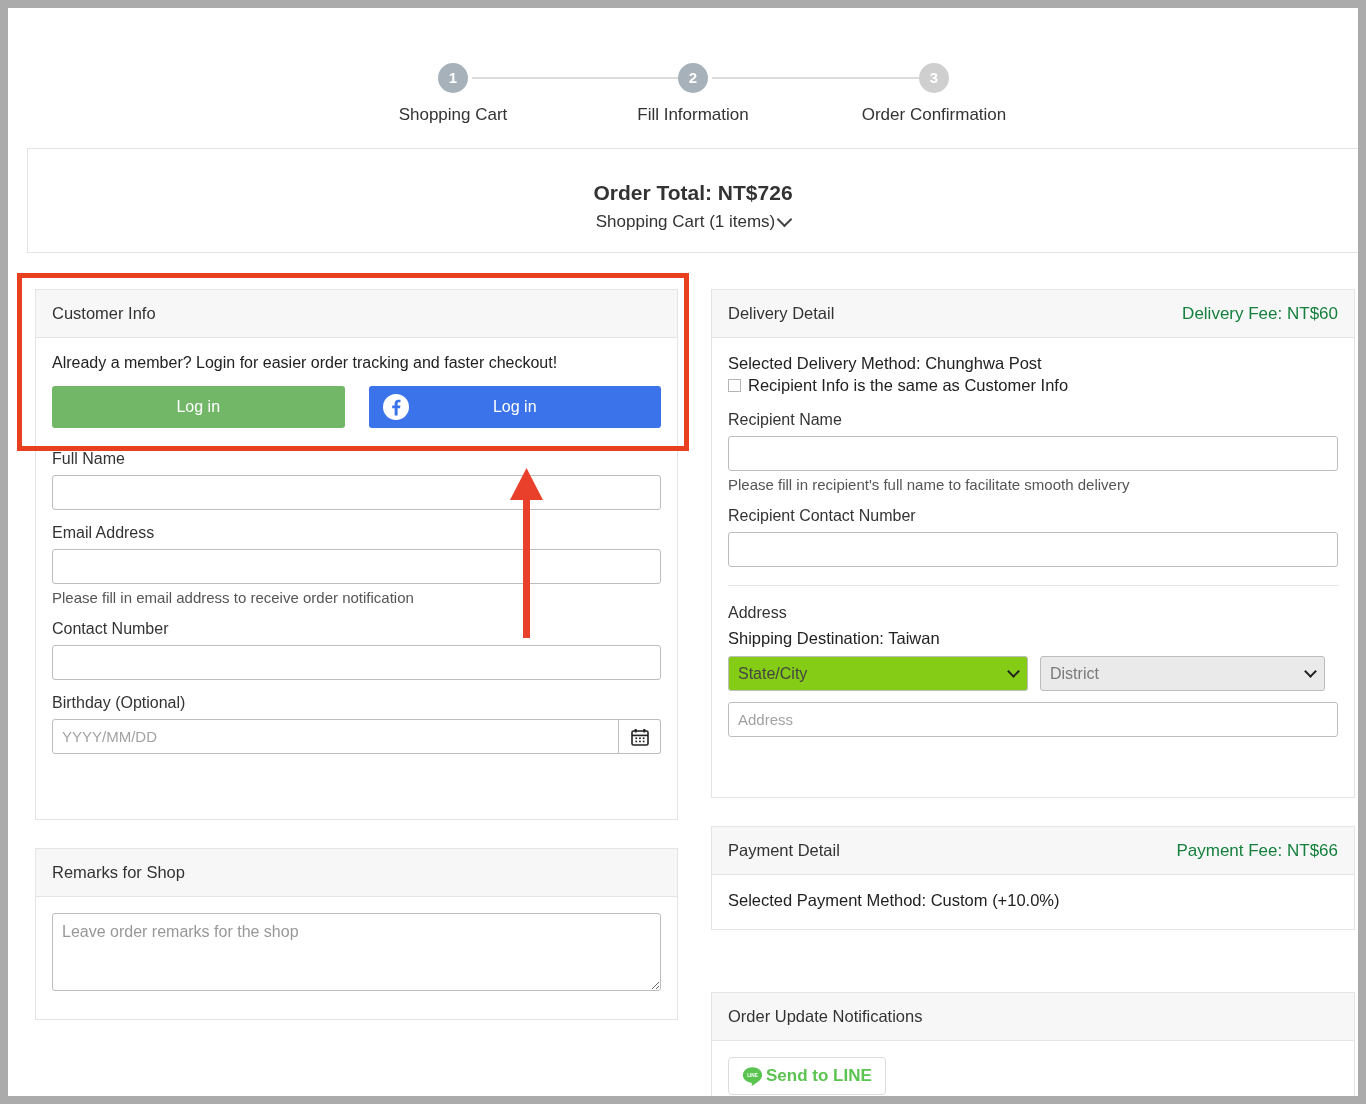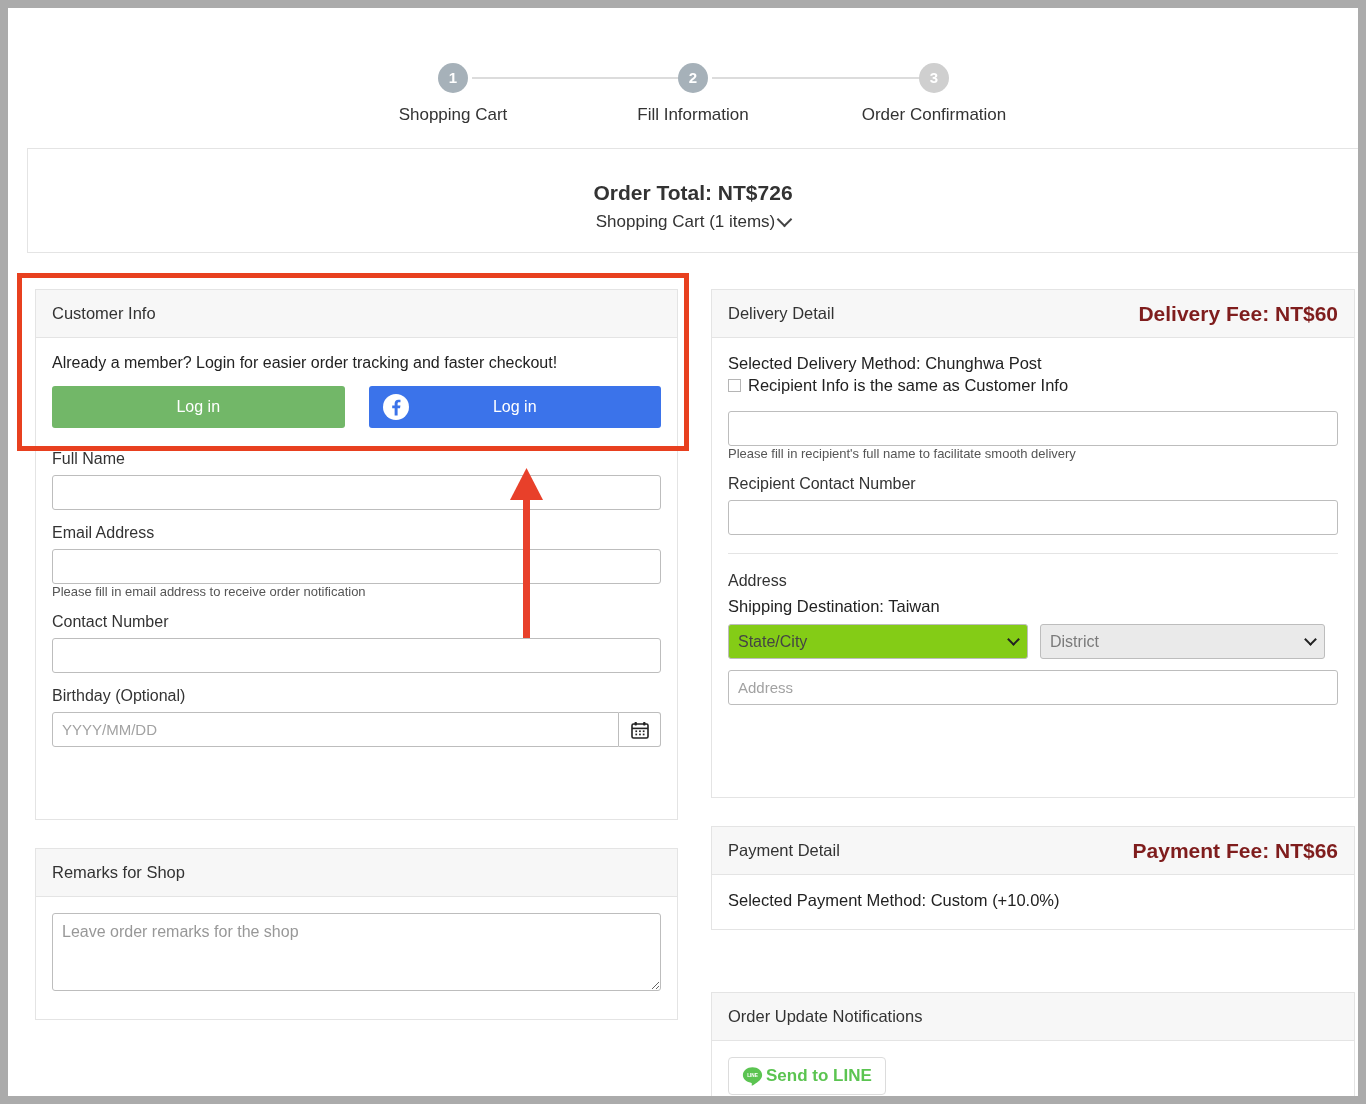--- a/index.html
+++ b/index.html
@@ -82,23 +82,22 @@
     padding: 0 16px;
     display: flex;
     align-items: center;
     justify-content: space-between;
   }
   .card-title {
     font-size: 16.5px;
     color: #333333;
   }
   .card-fee {
-    font-size: 21px;
-    color: #7f1d1d;
-    font-weight: bold;
+    font-size: 17px;
+    color: #15803d;
   }
   .card-body { padding: 16px; }
 
   
   #order-total-card {
     left: 19px; top: 140px;
     width: 1332px; height: 105px;
     text-align: center;
   }
   .order-total-line {
@@ -171,22 +170,23 @@
     border-radius: 3px;
     background: #ffffff;
     padding: 0 9px;
     font-size: 15px;
     font-family: "Liberation Sans", sans-serif;
     color: #333;
     outline: none;
   }
   .field-input::placeholder { color: #a2a2a2; }
   .field-hint {
-    font-size: 13px;
+    font-size: 15px;
     color: #555555;
+    margin-top: 5px;
   }
   .field-block { margin-bottom: 14px; }
 
   .date-row { display: flex; }
   .date-row .field-input {
     border-top-right-radius: 0;
     border-bottom-right-radius: 0;
   }
   .cal-btn {
     width: 45px; height: 35px;
@@ -438,20 +438,21 @@
     <div class="card-body">
 
       <div class="plain-line">Selected Delivery Method: Chunghwa Post</div>
 
       <div class="check-row">
         <span class="checkbox"></span>
         <span class="plain-line">Recipient Info is the same as Customer Info</span>
       </div>
 
       <div class="field-block">
+        <div class="field-label">Recipient Name</div>
         <input class="field-input" type="text" value="" style="">
         <div class="field-hint">Please fill in recipient's full name to facilitate smooth delivery</div>
       </div>
 
       <div class="field-block">
         <div class="field-label">Recipient Contact Number</div>
         <input class="field-input" type="text" value="" style="">
       </div>
 
       <div class="divider"></div>

